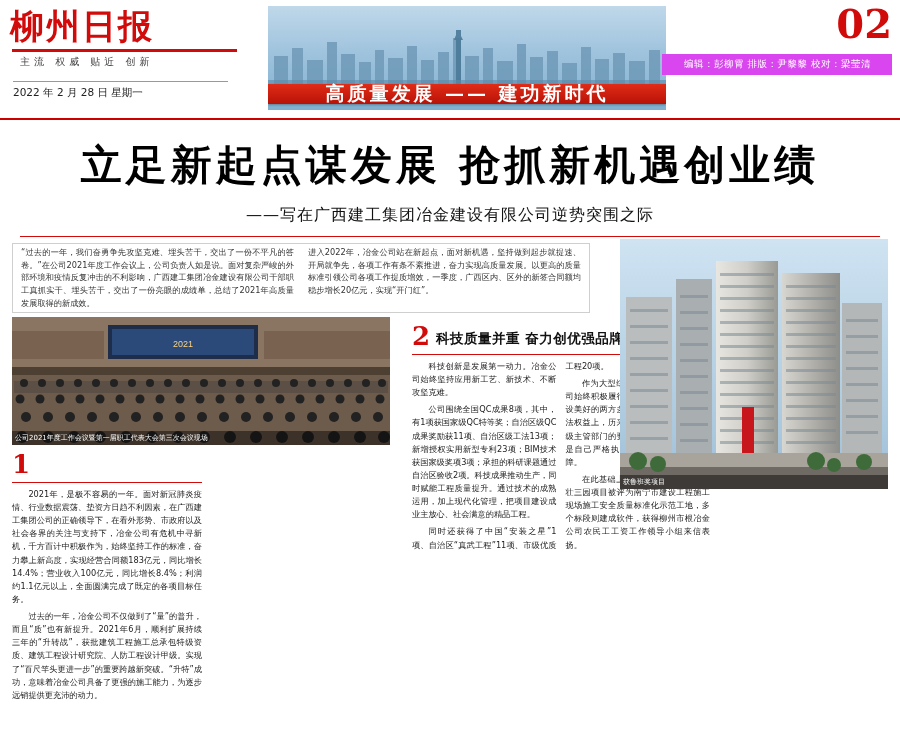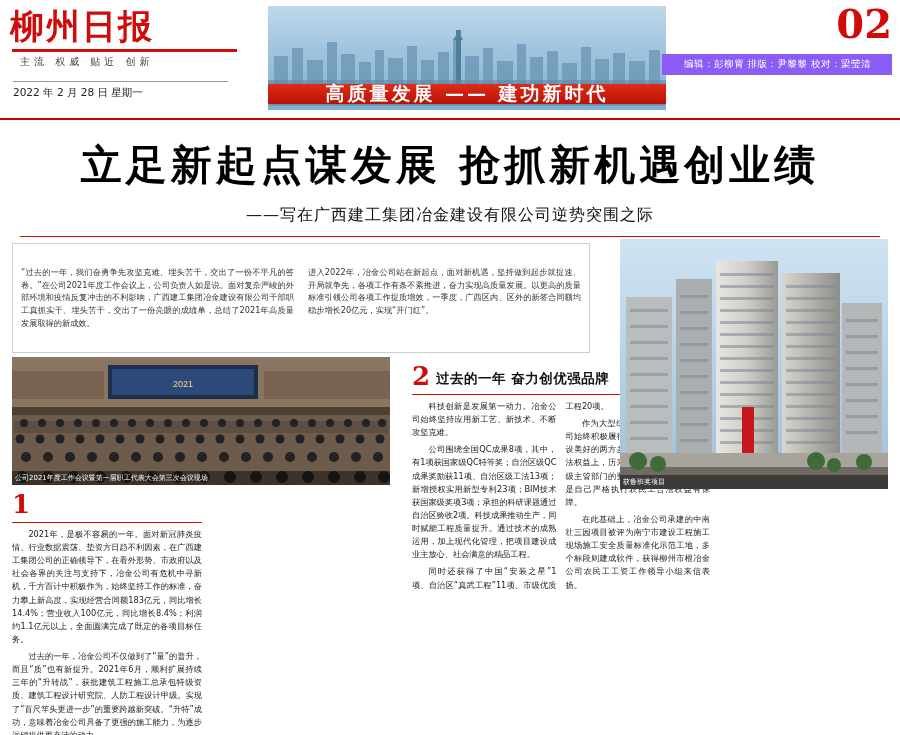--- a/index.html
+++ b/index.html
@@ -38,41 +38,41 @@
     font-family:"DejaVu Serif","Liberation Serif",serif;
     font-weight:bold;font-size:19px;letter-spacing:3px;
     box-shadow:0 1px 2px rgba(0,0,0,.3);
   }
   .mh-right{position:absolute;right:8px;top:4px;width:230px;text-align:right;}
   .page-no{
     font-family:"DejaVu Serif","Liberation Serif",serif;
     font-size:40px;font-weight:bold;color:#d10a0a;line-height:1;
   }
   .mh-credit{
-    margin-top:10px;background:#8b5cf6;color:#fff;font-size:9.5px;
+    margin-top:10px;background:#d946ef;color:#fff;font-size:9.5px;
     padding:4px 22px;letter-spacing:.5px;white-space:nowrap;
   }
 
   
   .headline{
     text-align:center;margin-top:18px;
     font-family:"DejaVu Serif","Liberation Serif",serif;
     font-weight:bold;font-size:41px;letter-spacing:4px;color:#000;
   }
   .subhead{
     text-align:center;margin-top:12px;font-size:16px;color:#111;letter-spacing:1px;
     font-family:"DejaVu Serif","Liberation Serif",serif;
   }
   .hr-red{width:860px;margin:10px auto 0;height:1px;background:#d10a0a;}
 
   
   .content{position:relative;margin:6px 12px 0 12px;}
   .lead{
     display:flex;gap:14px;font-size:8.2px;line-height:1.55;color:#333;
-    border:1px solid #cfcfcf;padding:22px 8px;width:560px;
+    border:1px solid #cfcfcf;padding:2px 8px;width:560px;
     text-align:justify;
   }
   .lead p{margin:0;flex:1;}
 
   .cols{display:flex;gap:10px;margin-top:4px;}
   .col{width:190px;}
   .col-wide{width:190px;}
 
   .sec-title{display:flex;align-items:flex-start;gap:6px;margin:8px 0 6px;}
   .sec-num{
@@ -402,21 +402,21 @@
 
       <div class="col">
         <div class="body-text" style="margin-top:146px;">
           <p style="visibility:hidden;height:0;margin:0;">过去的一年，冶金公司不仅做到了“量”的普升，而且“质”也有新提升。2021年6月，顺利扩展持续三年的“升转战”，获批建筑工程施工总承包特级资质、建筑工程设计研究院、人防工程设计甲级。实现了“百尺竿头更进一步”的重要跨越新突破。“升特”成功，意味着冶金公司具备了更强的施工能力，为逐步远销提供更充沛的动力。</p>
         </div>
       </div>
 
       <div class="col-wide" style="width:298px;">
         <div class="sec-title">
           <span class="sec-num">2</span>
-          <span class="sec-text">过去的一年  奋力创优强品牌</span>
+          <span class="sec-text">科技质量并重  奋力创优强品牌</span>
         </div>
         <div class="sec-rule"></div>
         <div class="body-text two-col">
           <p>科技创新是发展第一动力。冶金公司始终坚持应用新工艺、新技术、不断攻坚克难。</p>
           <p>公司围绕全国QC成果8项，其中，有1项获国家级QC特等奖；自治区级QC成果奖励获11项、自治区级工法13项；新增授权实用新型专利23项；BIM技术获国家级奖项3项；承担的科研课题通过自治区验收2项。科技成果推动生产，同时赋能工程质量提升。通过技术的成熟运用，加上现代化管理，把项目建设成业主放心、社会满意的精品工程。</p>
           <p>同时还获得了中国“安装之星”1项、自治区“真武工程”11项、市级优质工程20项。</p>
           <p>作为大型综合性建筑企业，冶金公司始终积极履行社会责任，直面疫情建设美好的两方多点，对于推广农民工合法权益上，历来高度重视。严格落实各级主管部门的要求，依法依规管理，但是自己严格执行农民工合法权益有保障。</p>
           <p>在此基础上，冶金公司承建的中南壮三园项目被评为南宁市建设工程施工现场施工安全质量标准化示范工地，多个标段则建成软件，获得柳州市根冶金公司农民工工资工作领导小组来信表扬。</p>
         </div>
       </div>

